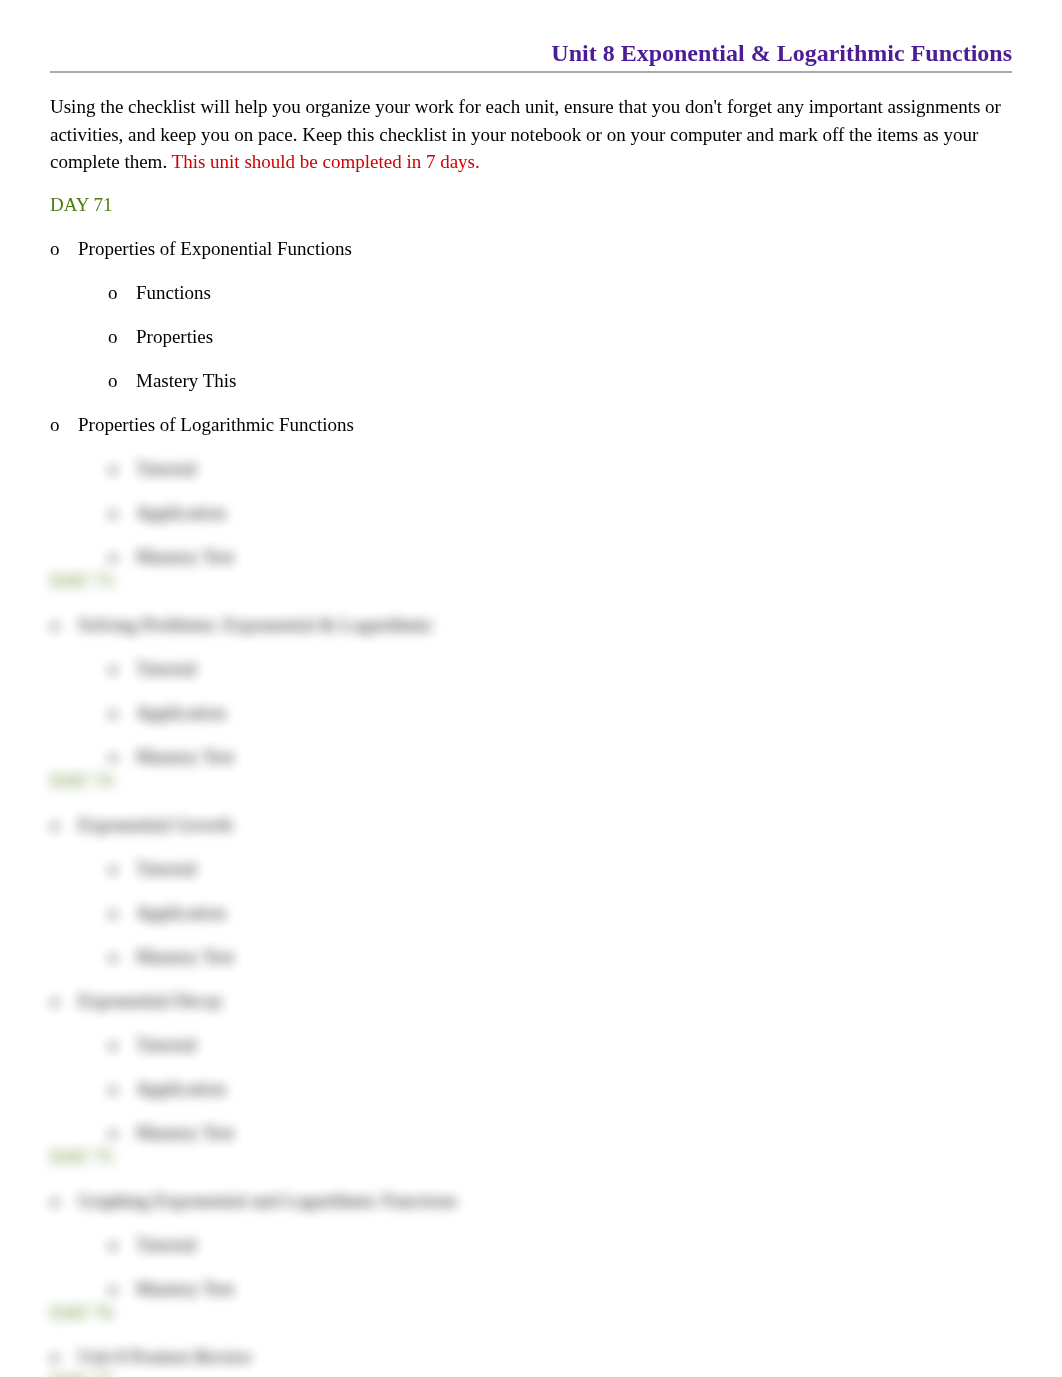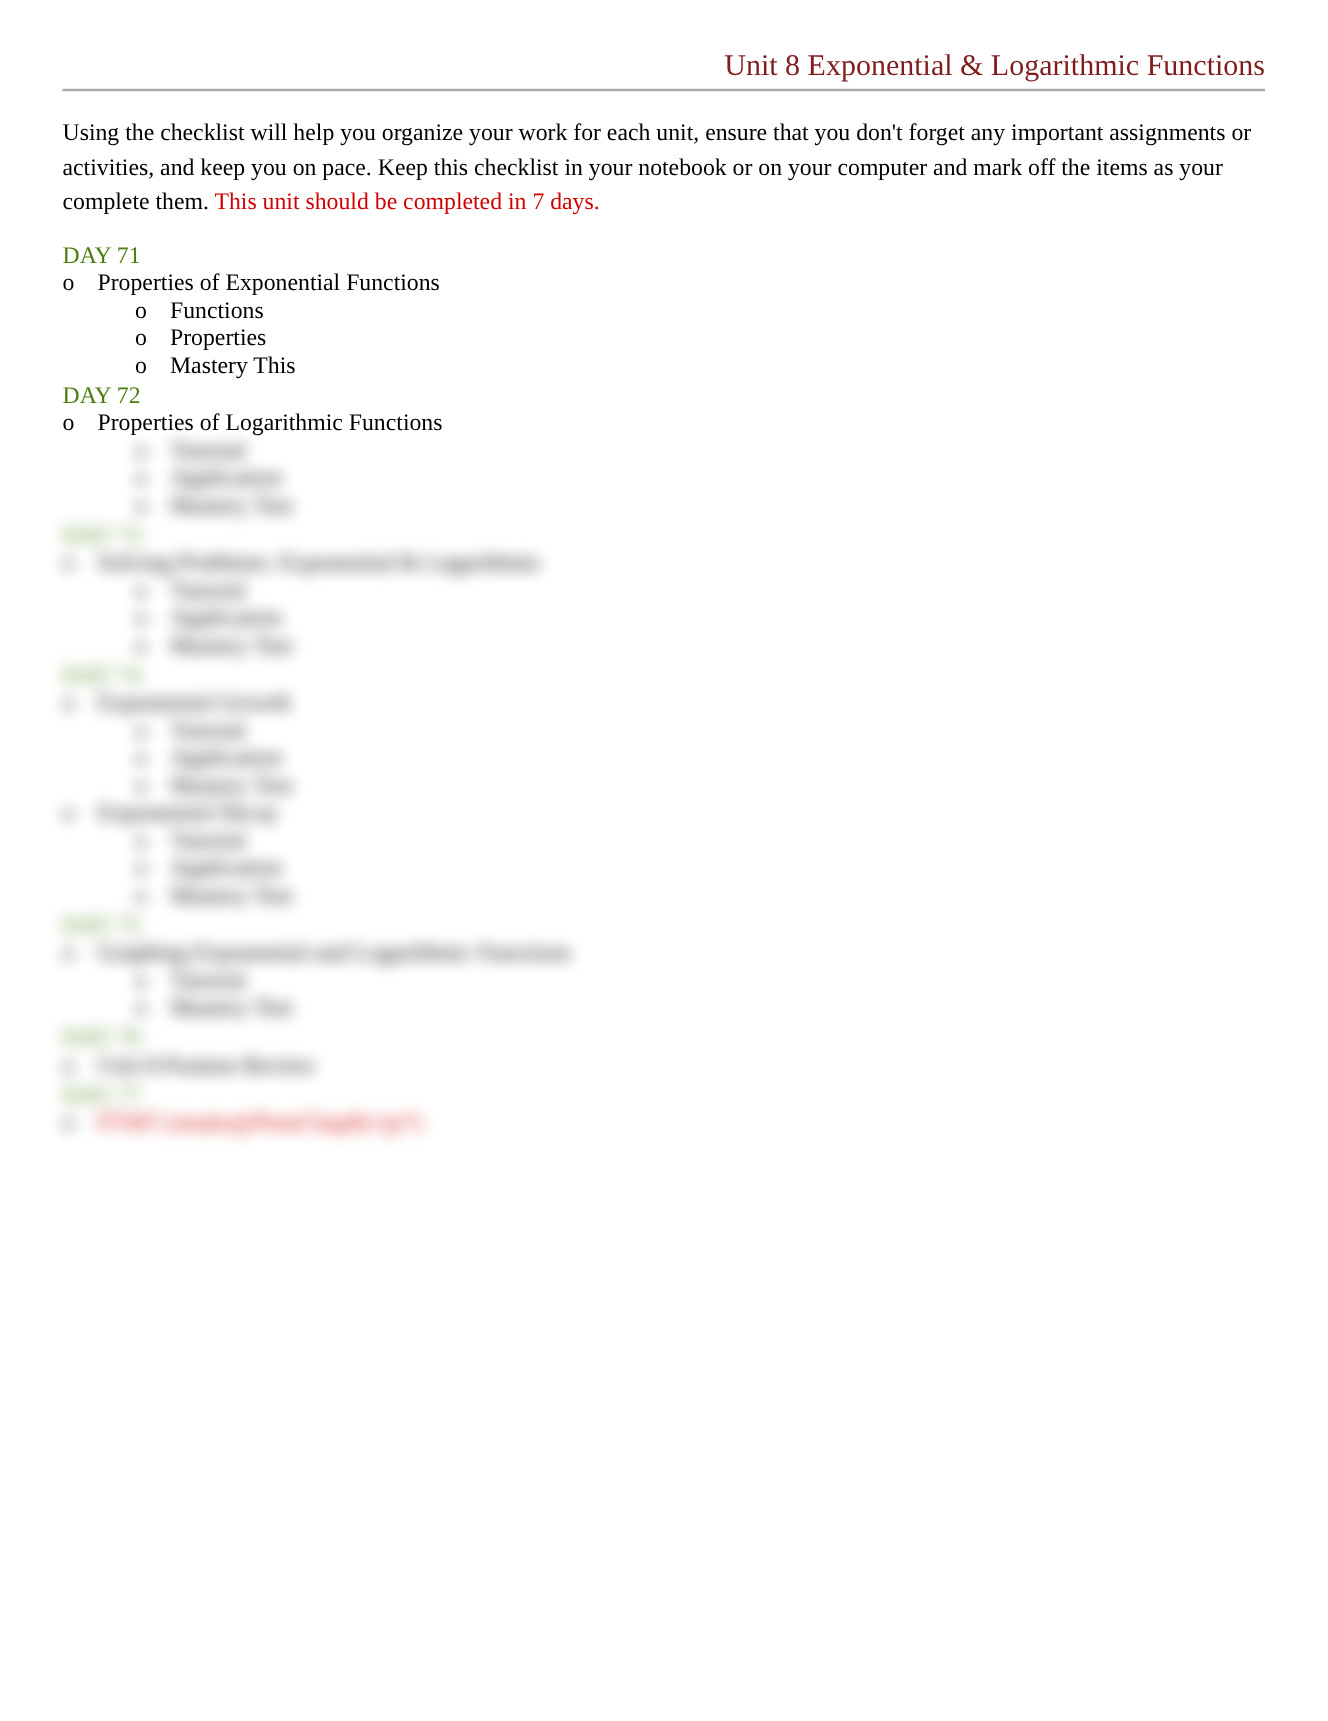--- a/index.html
+++ b/index.html
@@ -16,23 +16,23 @@
     }
     
     .header {
       text-align: right;
       border-bottom: 2px solid #aaa;
       padding-bottom: 4px;
       margin-bottom: 20px;
     }
     
     .unit-title {
-      color: #7f1d1d;
+      color: #4c1d95;
       font-size: 24px;
-      font-weight: normal;
+      font-weight: bold;
     }
     
     .intro-text {
       font-size: 19px;
       line-height: 1.45;
       color: #000;
       margin-bottom: 18px;
     }
     
     .intro-red {
@@ -53,20 +53,21 @@
       align-items: baseline;
     }
     
     .bullet-marker {
       width: 28px;
       flex-shrink: 0;
     }
     
     .bullet-text {
       flex: 1;
+      margin-top: 22px;
     }
     
     .indent-1 {
       padding-left: 0px;
     }
     
     .indent-2 {
       padding-left: 58px;
     }
     
@@ -102,21 +103,20 @@
       <span class="bullet-text">Functions</span>
     </div>
     <div class="bullet-line indent-2">
       <span class="bullet-marker">o</span>
       <span class="bullet-text">Properties</span>
     </div>
     <div class="bullet-line indent-2">
       <span class="bullet-marker">o</span>
       <span class="bullet-text">Mastery This</span>
     </div>
-    <div class="day-header">DAY 72</div>
     <div class="bullet-line indent-1">
       <span class="bullet-marker">o</span>
       <span class="bullet-text">Properties of Logarithmic Functions</span>
     </div>
     <div class="bullet-line indent-2 blur-zone">
       <span class="bullet-marker">o</span>
       <span class="bullet-text">Tutorial</span>
     </div>
     <div class="bullet-line indent-2 blur-zone">
       <span class="bullet-marker">o</span>

